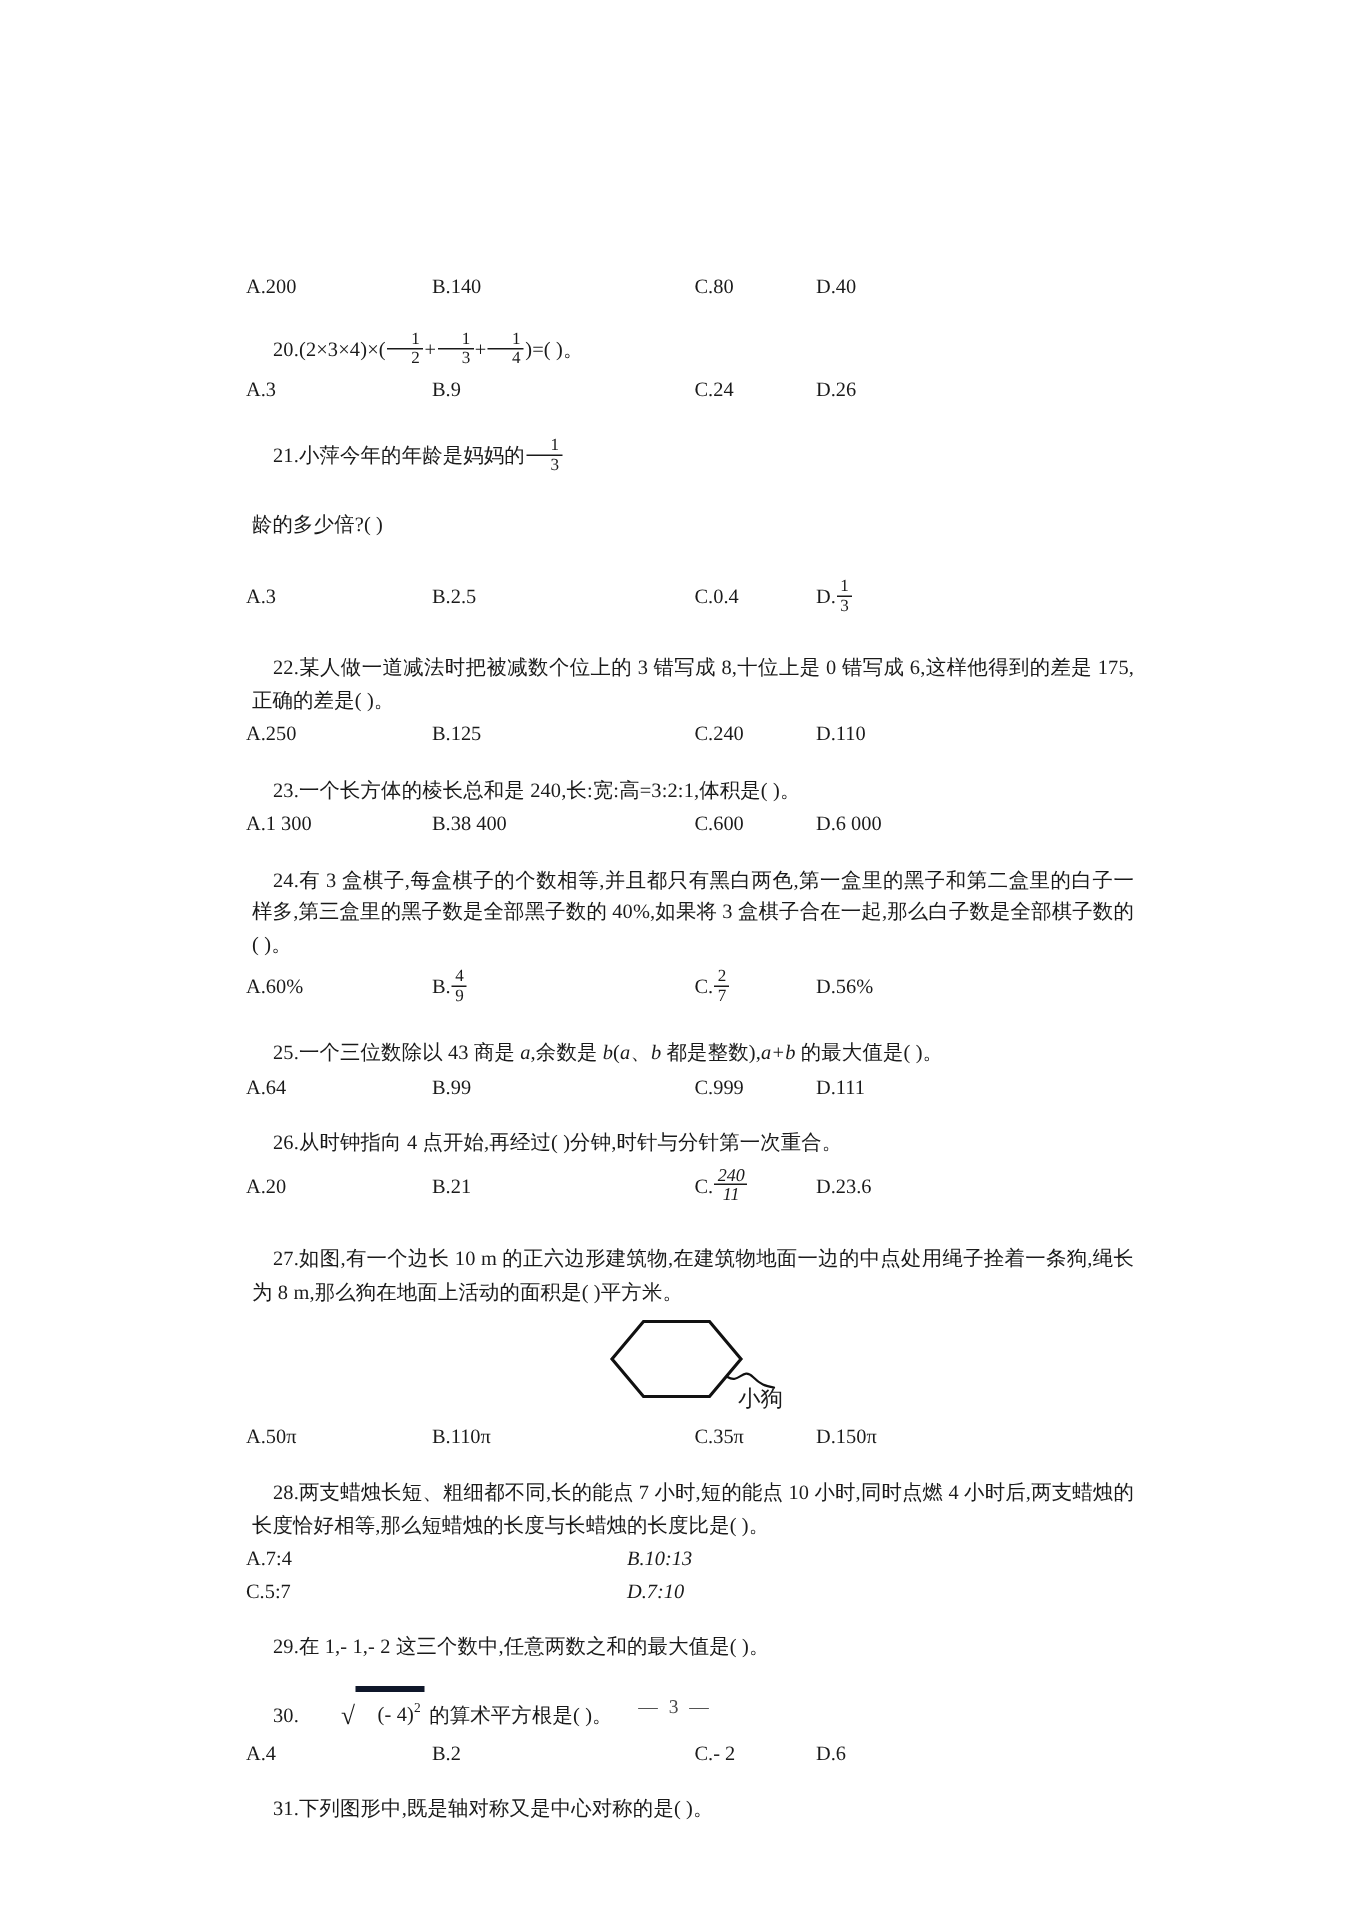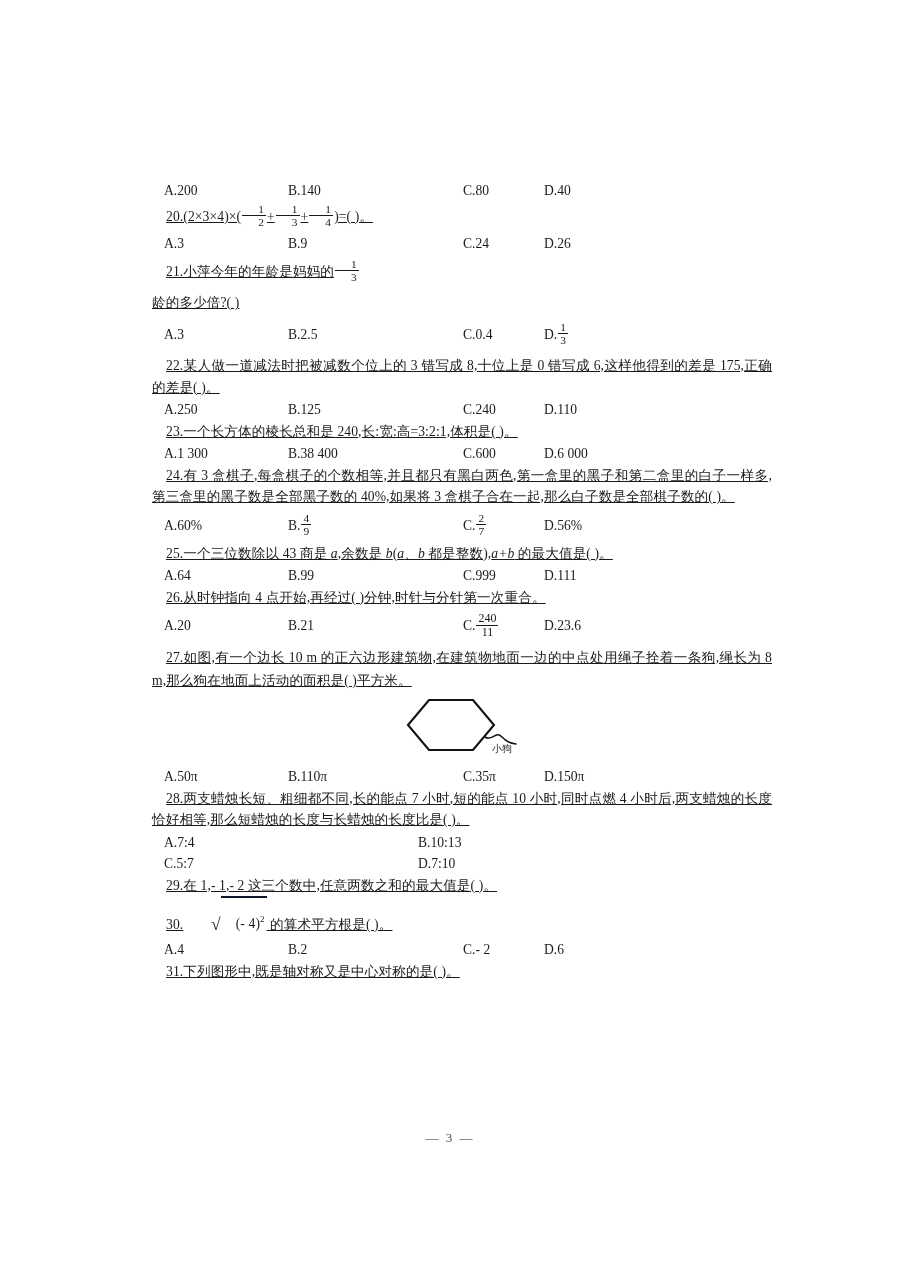--- a/index.html
+++ b/index.html
@@ -28,23 +28,22 @@
     top: 180px;
     width: 620px;
   }
 
   
   .qline {
     font-size: 13.6px;
     line-height: 21.5px;
     text-align: justify;
     text-justify: inter-ideograph;
-    margin: 0;
+    margin: 16px;
     letter-spacing: .1px;
-    text-decoration: underline;
   }
   .stem {
     text-indent: 14px;
     margin-bottom: 1px;
   }
   .stem-noindent { text-indent: 0; }
 
   .opts {
     display: block;
     font-size: 13.6px;
@@ -59,67 +58,67 @@
     white-space: nowrap;
     top: 0;
   }
   .o-a { left: 12px; }
   .o-b { left: 136px; }
   .o-c { left: 263px; margin-left: 48px; }
   .o-d { left: 392px; }
 
   
   .o2-a { left: 12px; }
-  .o2-b { left: 266px; }
+  .o2-b { left: 266px; font-style: italic; }
 
   
   .frac {
     display: inline-block;
     vertical-align: -0.52em;
     text-align: center;
     font-size: 11.4px;
     line-height: 1.06;
     margin: 0 1px;
     position: relative;
     top: -0.04em;
   }
   .frac .num { display: block; padding: 0 2px; }
   .frac .den {
     display: block;
     padding: 0 2px;
     border-top: 1px solid #1a1a1a;
   }
-  .frac.big { font-size: 12px; }
+  .frac.big { font-size: 12px; font-style: italic; }
 
   .ital { font-style: italic; font-family: "Liberation Serif", serif; }
 
   
   .sqrt { display: inline-block; white-space: nowrap; position: relative; }
   .sqrt .radsign { display: inline-block; font-size: 17px; position: relative; top: 1px; }
   .sqrt .radicand {
     display: inline-block;
-    border-top: 2px solid #0f172a;
-    padding: 13px 2px 0 1px;
+    border-top: 4px solid #0f172a;
+    padding: 2px 2px 0 1px;
     position: relative;
     top: -1px;
   }
   sup.exp { font-size: 9px; vertical-align: super; line-height: 0; }
 
   
   .figure {
     position: relative;
     height: 68px;
     margin: 4px 0 2px 0;
   }
   .figure svg { position: absolute; left: 238px; top: 0; }
   .fig-label {
     position: absolute;
     left: 340px;
     top: 46px;
-    font-size: 10px;
+    font-size: 15px;
     white-space: nowrap;
   }
 
   
   .footer {
     position: absolute;
     left: 0;
     top: 1130px;
     width: 900px;
     text-align: center;

